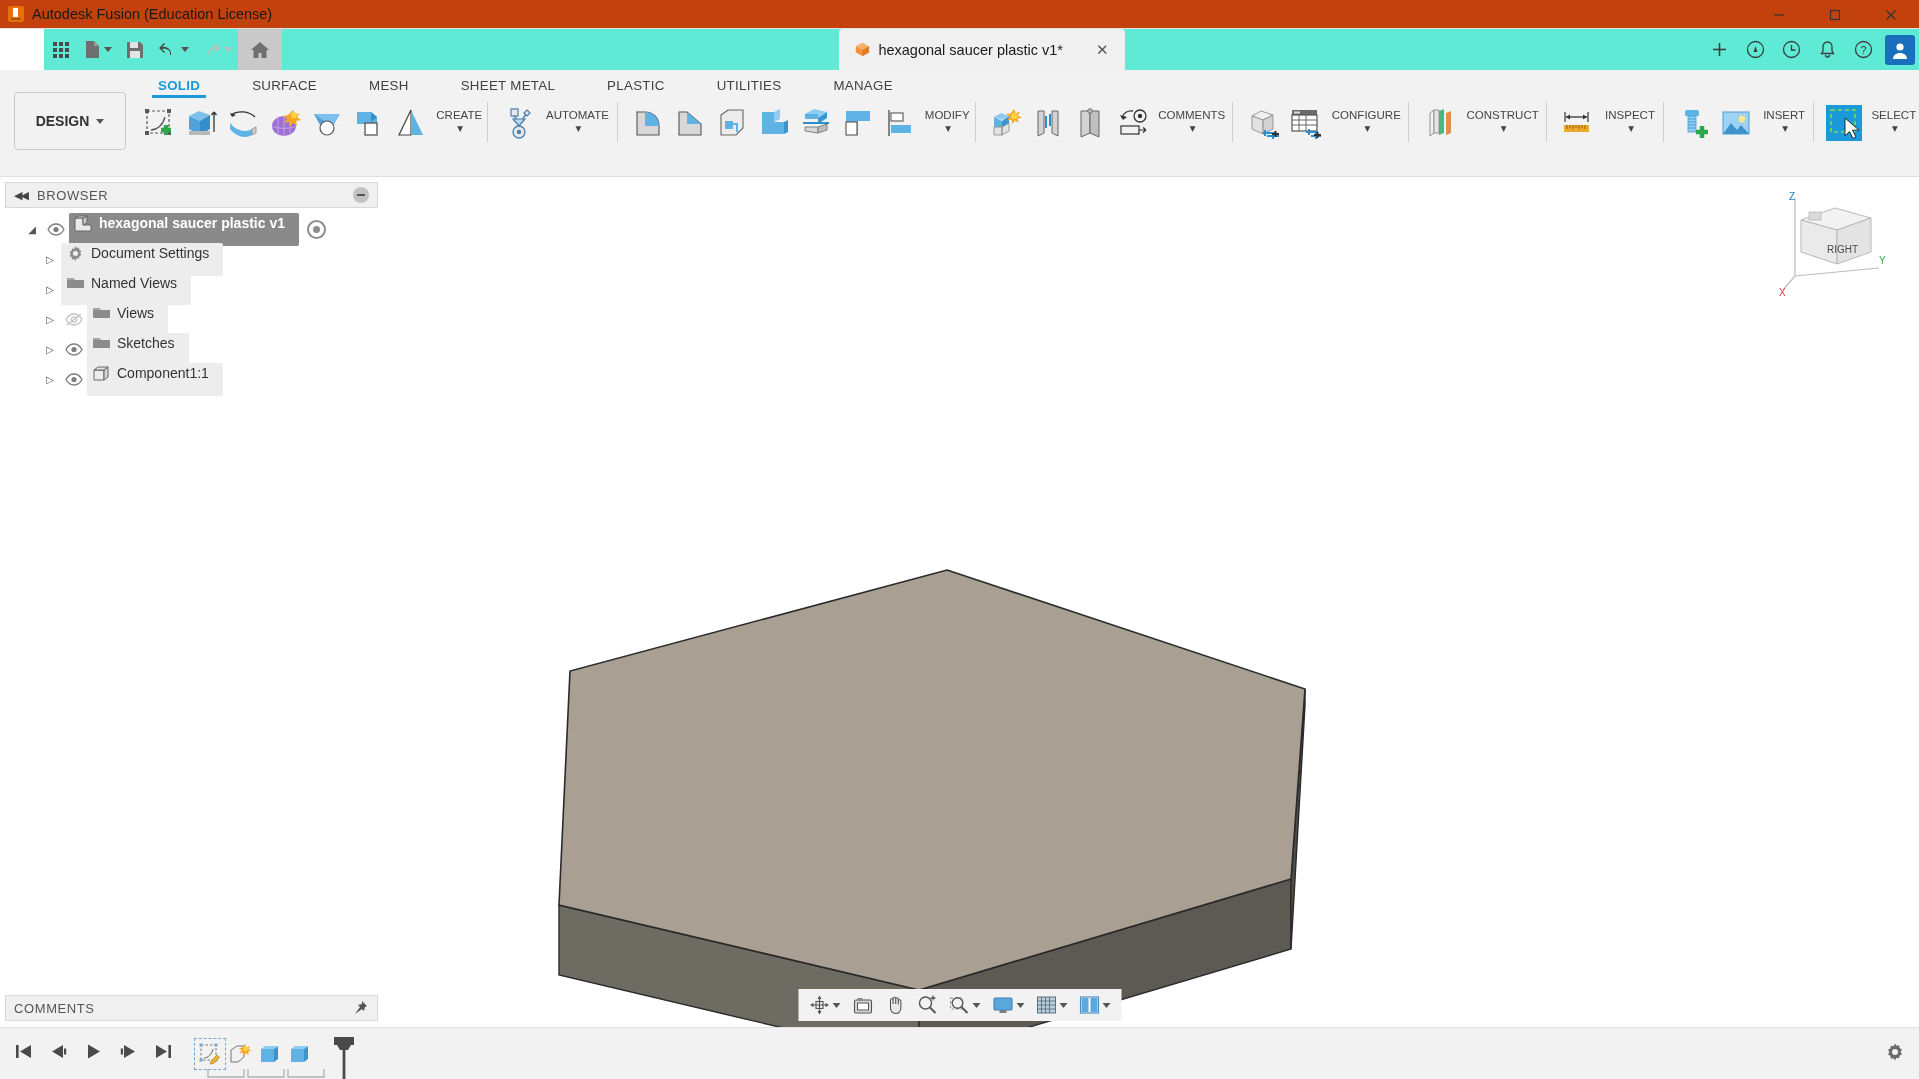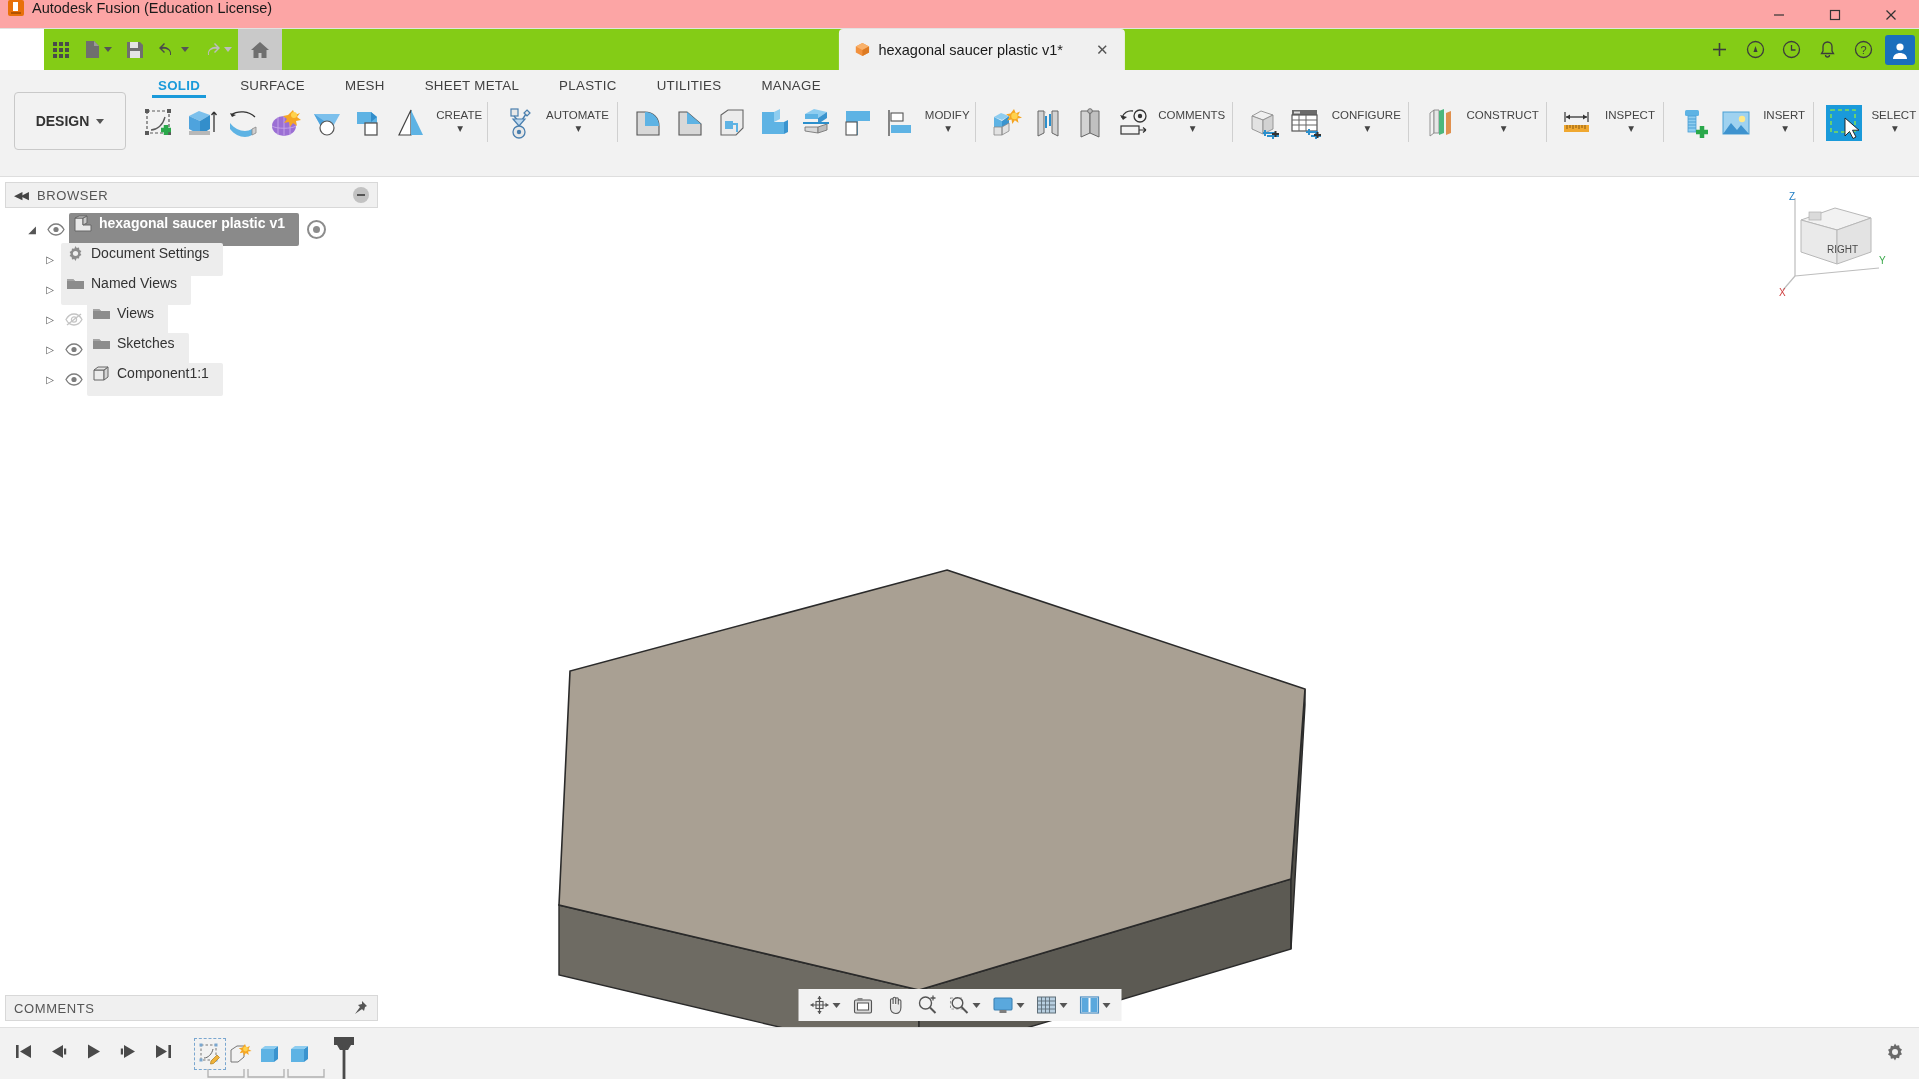--- a/index.html
+++ b/index.html
@@ -4,21 +4,21 @@
 <style>
   * { box-sizing: border-box; margin: 0; padding: 0; }
   html, body {
     width: 1919px; height: 1079px;
     font-family: "Liberation Sans", sans-serif;
     background: #ffffff;
     overflow: hidden;
   }
   
   .titlebar {
-    height: 29px; background: #fca5a5; display: flex; align-items: flex-start;
+    height: 29px; background: #c2410c; display: flex; align-items: center;
     border-bottom: 1px solid #e2e2e2; position: relative;
   }
   .tb-logo {
     width: 16px; height: 16px; margin-left: 8px; margin-right: 8px;
     background: #e8700a; border-radius: 2px; position: relative;
     display: flex; align-items: flex-end; justify-content: center;
   }
   .tb-logo::before {
     content: ""; position: absolute; top: 2px; left: 5px;
     width: 5px; height: 9px; background: #fff;
@@ -29,21 +29,21 @@
   }
   .tb-title { font-size: 14.5px; color: #1a1a1a; }
   .win-ctrls { position: absolute; right: 0; top: 0; height: 29px; display: flex; }
   .win-btn {
     width: 56px; height: 29px; display: flex; align-items: center; justify-content: center;
     color: #333; font-size: 15px; line-height: 1;
   }
 
   
   .qbar {
-    height: 41px; background: #84cc16; display: flex; align-items: center;
+    height: 41px; background: #5eead4; display: flex; align-items: center;
     position: relative;
     margin-left: 44px;
   }
   .qbtn {
     height: 41px; min-width: 34px; display: flex; align-items: center;
     justify-content: center; gap: 3px; padding: 0 6px; cursor: default;
   }
   .qbtn.home { background: #c9c9c9; width: 44px; }
   .caret-dn {
     width: 0; height: 0; border-left: 4px solid transparent;
@@ -73,21 +73,21 @@
 
   
   .ribbon { height: 107px; background: #f2f2f2; display: flex; position: relative;
             border-bottom: 1px solid #dedede; }
   .ws-selector {
     width: 112px; height: 58px; margin: 22px 0 0 14px; border: 1px solid #c9c9c9;
     border-radius: 4px; background: #f2f2f2; display: flex; align-items: center;
     justify-content: center; gap: 7px; font-size: 14px; font-weight: bold; color: #333;
   }
   .ribbon-main { flex: 1; position: relative; }
-  .tabs { display: flex; align-items: flex-end; height: 28px; padding-left: 14px; gap: 4px; }
+  .tabs { display: flex; align-items: flex-end; height: 28px; padding-left: 14px; gap: 16px; }
   .tab {
     font-size: 13.3px; color: #404040; padding: 0 18px 5px 18px; letter-spacing: .3px;
     position: relative; white-space: nowrap;
   }
   .tab.active { color: #1a9ada; font-weight: bold; }
   .tab.active::after {
     content: ""; position: absolute; left: 12px; right: 12px; bottom: 0;
     height: 3px; background: #1a9ada;
   }
   .panels { display: flex; align-items: flex-start; height: 78px; padding-left: 8px; }
@@ -112,21 +112,21 @@
     margin-left: auto; width: 16px; height: 16px; border-radius: 50%;
     background: #c2c2c2; display: flex; align-items: center; justify-content: center;
   }
   .browser-dot span { width: 8px; height: 2px; background: #555; display: block; }
   .tree { padding-top: 6px; font-size: 14px; color: #333; }
   .tnode { display: flex; align-items: center; height: 30px; }
   .tri {
     width: 22px; text-align: center; color: #555; font-size: 10px;
   }
   .eye { width: 26px; display: flex; align-items: center; justify-content: center; }
-  .tlabel-wrap { display: flex; align-items: center; background: #ededed; border-radius: 2px; padding: 2px 14px 14px 0; }
+  .tlabel-wrap { display: flex; align-items: flex-start; background: #ededed; border-radius: 2px; padding: 2px 14px 14px 0; }
   .tlabel-wrap.sel { background: #8a8a8a; color: #fff; font-weight: bold; }
   .ticon { width: 28px; display: flex; align-items: center; justify-content: center; }
   .tlabel { white-space: nowrap; padding-left: 2px; }
   .occ-dot {
     width: 19px; height: 19px; border-radius: 50%; border: 2px solid #8c8c8c;
     margin-left: 8px; display: flex; align-items: center; justify-content: center;
   }
   .occ-dot i { width: 7px; height: 7px; border-radius: 50%; background: #8c8c8c; display: block; }
 
   

